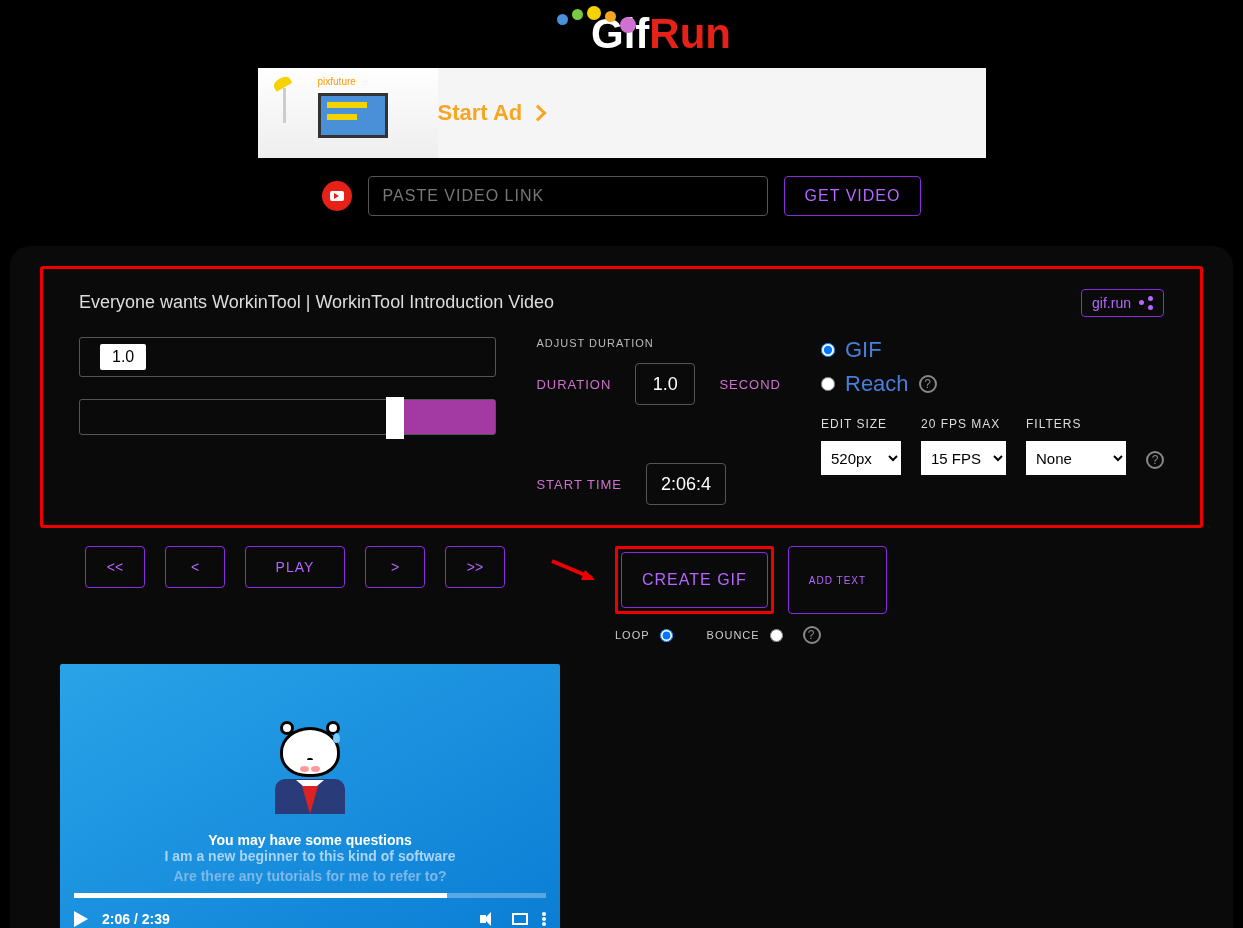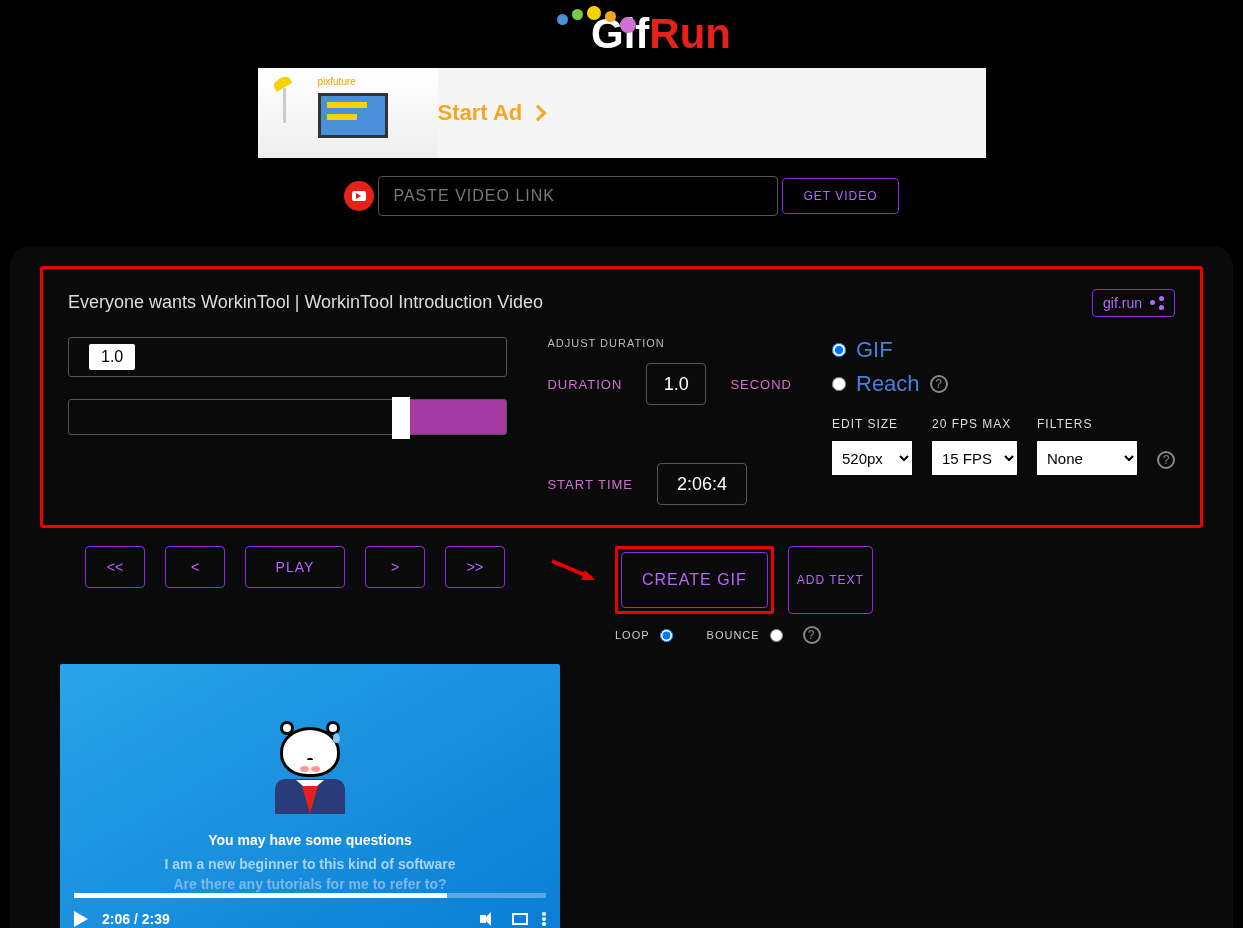--- a/index.html
+++ b/index.html
@@ -12,29 +12,29 @@
 .ad{width:728px;height:90px;background:#f5f5f5;display:flex;align-items:center;position:relative;margin-bottom:18px}
 .ad-img{width:180px;height:90px;background:linear-gradient(#fff,#eee);display:flex;align-items:center;justify-content:center;position:relative}
 .ad-pix{position:absolute;top:8px;left:60px;font-size:10px;color:#f90}
 .ad-lamp{position:absolute;left:15px;top:10px;width:30px;height:50px}
 .ad-monitor{width:70px;height:45px;background:#4a90d9;border:3px solid #333;position:absolute;left:60px;top:25px}
 .ad-text{flex:1;padding-left:25px}
 .ad-h{font-size:30px;font-weight:bold;color:#222}
 .ad-sub{font-size:22px;color:#555;margin-top:2px}
 .ad-cta{display:flex;align-items:center;gap:10px;font-size:22px;font-weight:bold;color:#f5a623;padding-right:30px}
 .ad-chev{width:12px;height:12px;border-right:3px solid #f5a623;border-top:3px solid #f5a623;transform:rotate(45deg)}
-.input-row{display:flex;align-items:center;gap:4px}
+.input-row{display:flex;align-items:center;gap:16px}
 .yt-icon{width:30px;height:30px;background:#e62117;border-radius:50%;display:flex;align-items:center;justify-content:center}
 .yt-inner{width:14px;height:10px;background:#fff;border-radius:2px;position:relative}
 .yt-inner::after{content:"";position:absolute;left:4px;top:2px;border-left:5px solid #e62117;border-top:3px solid transparent;border-bottom:3px solid transparent}
 .link-input{width:400px;height:40px;background:transparent;border:1px solid #555;border-radius:4px;color:#fff;padding:0 14px;font-size:16px}
 .link-input::placeholder{color:#777;letter-spacing:1px}
-.btn{background:transparent;border:1px solid #8a2be2;color:#b566ff;padding:10px 20px;border-radius:4px;font-size:12px;letter-spacing:1px;cursor:pointer}
+.btn{background:transparent;border:1px solid #8a2be2;color:#b566ff;padding:10px 20px;border-radius:4px;font-size:16px;letter-spacing:1px;cursor:pointer}
 .main{margin:20px 10px;background:#0a0a0a;border-radius:20px;padding:20px 30px 30px}
-.redbox{border:3px solid #e00;padding:20px 25px 20px;border-radius:3px}
+.redbox{border:3px solid #e00;padding:20px 36px 20px;border-radius:3px}
 .title-row{display:flex;justify-content:space-between;align-items:flex-start;margin-bottom:20px}
 .video-title{font-size:18px;font-weight:normal;max-width:500px;line-height:1.5;color:#ddd}
 .share-btn{border:1px solid #8a2be2;color:#b566ff;padding:5px 10px;border-radius:4px;display:flex;align-items:center;gap:8px;font-size:14px}
 .share-ic{width:14px;height:14px;position:relative}
 .share-ic::before,.share-ic::after{content:"";position:absolute;width:5px;height:5px;border-radius:50%;background:#b566ff}
 .share-ic::before{right:0;top:0}
 .share-ic::after{right:0;bottom:0}
 .share-ic span{position:absolute;width:5px;height:5px;border-radius:50%;background:#b566ff;left:0;top:4px}
 .controls{display:flex;gap:40px}
 .left-col{width:480px}
@@ -42,21 +42,21 @@
 .dur-bar span{background:#fff;color:#000;padding:4px 12px;border-radius:2px;font-size:16px}
 .preview-row{display:flex;justify-content:center;margin-bottom:30px}
 .slider-wrap{height:36px;border:1px solid #555;border-radius:3px;position:relative}
 .slider-fill{position:absolute;right:0;top:0;bottom:0;width:22%;background:#a339a3}
 .slider-thumb{position:absolute;right:22%;top:-3px;width:18px;height:42px;background:#fff}
 .mid-col{flex:1;display:flex;flex-direction:column;gap:14px}
 .adj-label{text-align:left;font-size:11px;letter-spacing:1px;color:#bbb}
 .field-row{display:flex;align-items:center;gap:24px}
 .field-label{font-size:13px;color:#d070d0;letter-spacing:1px}
 .num-input{width:60px;height:42px;background:transparent;border:1px solid #555;border-radius:4px;color:#fff;text-align:center;font-size:18px}
-.time-input{width:90px;height:42px;background:transparent;border:1px solid #555;border-radius:4px;color:#fff;text-align:center;font-size:18px}
+.time-input{width:80px;height:42px;background:transparent;border:1px solid #555;border-radius:4px;color:#fff;text-align:center;font-size:18px}
 .unit{font-size:13px;color:#d070d0;letter-spacing:1px}
 .right-col{display:flex;flex-direction:column;gap:20px}
 .radio-group{display:flex;flex-direction:column;gap:8px}
 .radio-row{display:flex;align-items:center;gap:10px}
 .radio-row input{width:14px;height:14px}
 .radio-row label{font-size:22px;color:#4a7fd9}
 .help-ic{width:18px;height:18px;border:2px solid #888;border-radius:50%;display:flex;align-items:center;justify-content:center;font-size:12px;color:#888}
 .selects{display:flex;gap:20px;align-items:flex-end}
 .sel-col{display:flex;flex-direction:column;gap:10px}
 .sel-label{font-size:12px;letter-spacing:1px;color:#ddd}
@@ -80,21 +80,21 @@
 .bear-ear.l{left:10px}.bear-ear.r{right:10px}
 .bear-eye{width:5px;height:3px;border-top:2px solid #000;border-radius:50%;position:absolute;top:28px}
 .bear-eye.l{left:24px}.bear-eye.r{right:24px}
 .bear-cheek{width:9px;height:6px;background:#f99;border-radius:50%;position:absolute;top:36px}
 .bear-cheek.l{left:17px}.bear-cheek.r{right:17px}
 .bear-sweat{position:absolute;right:10px;top:14px;width:7px;height:10px;background:#7cf;border-radius:50% 50% 50% 50% / 60% 60% 40% 40%}
 .bear-suit{width:70px;height:35px;background:#2a3b7a;position:absolute;bottom:0;left:5px;border-radius:10px 10px 0 0}
 .bear-tie{position:absolute;left:50%;bottom:0;transform:translateX(-50%);width:0;height:0;border-left:8px solid transparent;border-right:8px solid transparent;border-top:28px solid #d22}
 .bear-collar{position:absolute;left:50%;bottom:22px;transform:translateX(-50%);width:28px;height:12px;background:#fff;clip-path:polygon(0 0,100% 0,50% 100%)}
 .captions{position:absolute;left:0;right:0;top:168px;text-align:center;font-weight:bold;font-size:14px}
-.cap1{color:#fff}.cap2{color:#a8d4f5;margin-top:8px}.cap3{color:#7db8e8;margin-top:4px}
+.cap1{color:#fff}.cap2{color:#a8d4f5;margin-top:0}.cap3{color:#7db8e8;margin-top:4px}
 .vcontrols{position:absolute;bottom:0;left:0;right:0;height:50px;padding:0 14px;display:flex;align-items:center;gap:14px}
 .play-ic{width:0;height:0;border-left:14px solid #fff;border-top:8px solid transparent;border-bottom:8px solid transparent}
 .vtime{font-size:14px;color:#fff;font-weight:bold}
 .vspace{flex:1}
 .vol-ic,.fs-ic,.menu-ic{width:18px;height:18px;position:relative}
 .vol-ic::before{content:"";position:absolute;left:0;top:5px;width:6px;height:8px;background:#fff}
 .vol-ic::after{content:"";position:absolute;left:4px;top:2px;border-top:7px solid transparent;border-bottom:7px solid transparent;border-right:7px solid #fff}
 .fs-ic{border:2px solid #fff;width:16px;height:12px}
 .menu-ic{display:flex;flex-direction:column;justify-content:space-between;height:14px;width:4px}
 .menu-ic span{width:4px;height:4px;background:#fff;border-radius:50%}
@@ -223,21 +223,21 @@
     </div>
     <div class="action-area">
       <svg class="arrow" viewBox="0 0 60 30">
         <line x1="5" y1="5" x2="45" y2="22" class="arrow-line"></line>
         <polygon points="48,24 38,14 34,24" class="arrow-head"></polygon>
       </svg>
       <div class="action-btns">
         <div style="border:3px solid #e00;padding:3px;border-radius:2px">
           <button class="btn" style="padding:18px 20px;font-size:16px">CREATE GIF</button>
         </div>
-        <button class="btn" style="padding:12px 8px;font-size:12px">ADD TEXT</button>
+        <button class="btn" style="padding:12px 20px;font-size:10px">ADD TEXT</button>
       </div>
       <div class="loop-row">
         <span>LOOP</span>
         <input type="radio" checked="" style="">
         <span style="margin-left:24px">BOUNCE</span>
         <input type="radio" style="">
         <span class="help-ic" style="margin-left:10px">?</span>
       </div>
     </div>
   </div>

